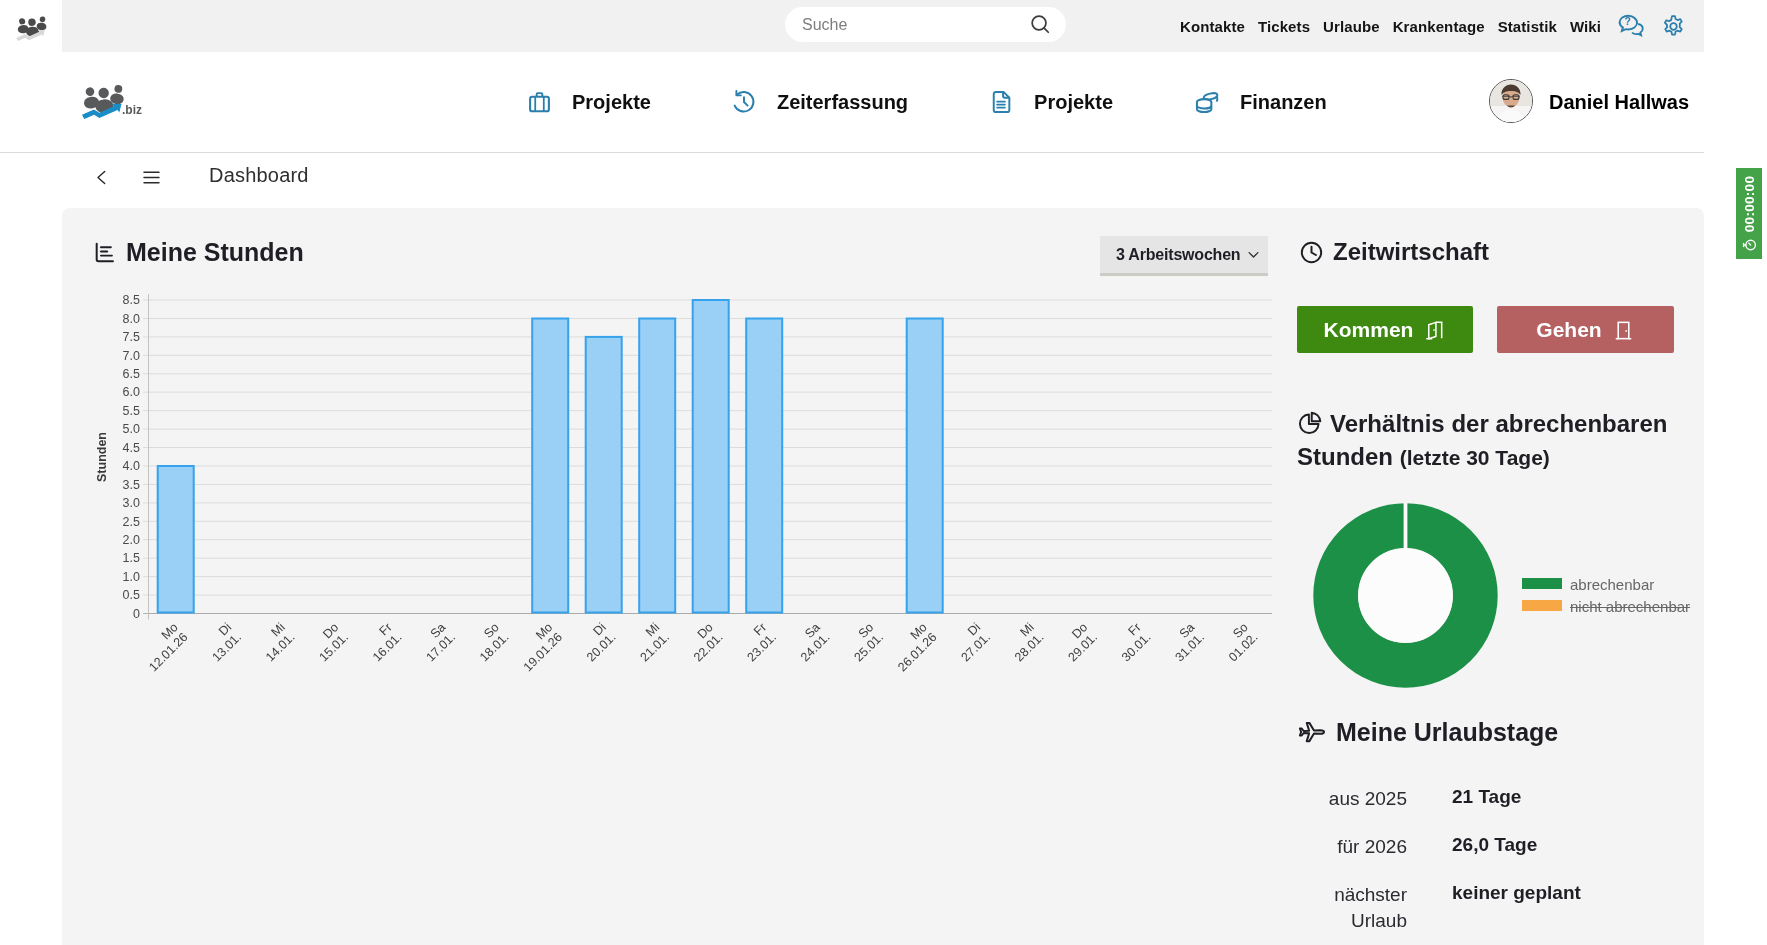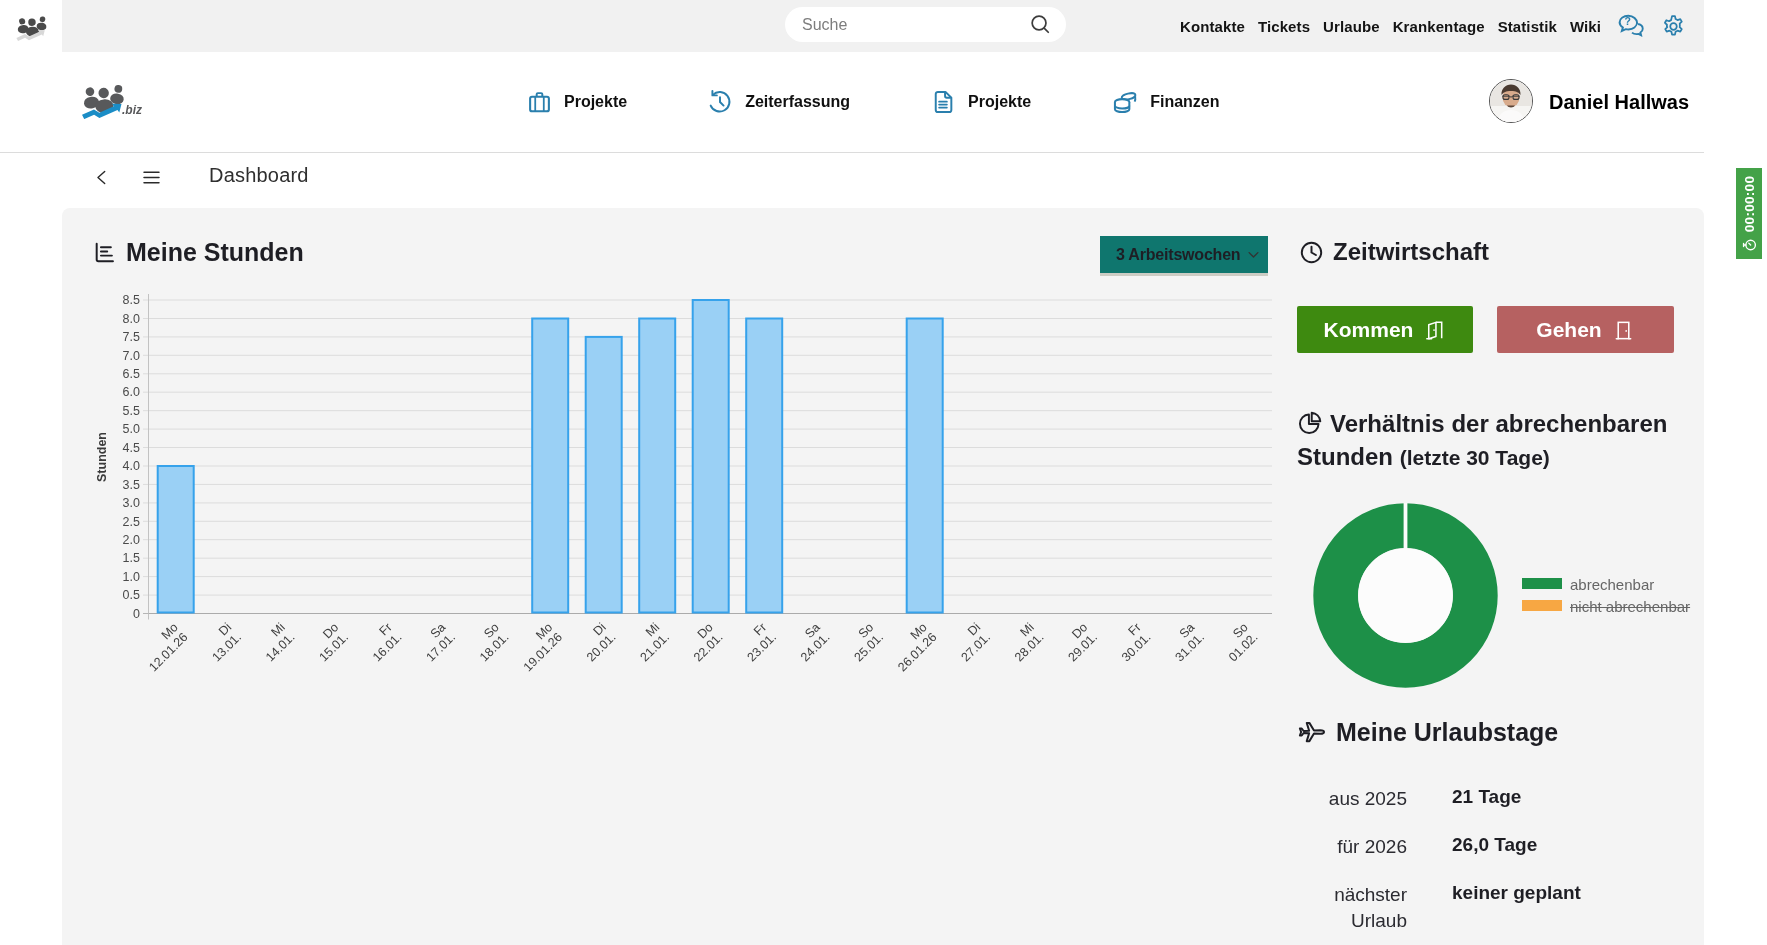--- a/index.html
+++ b/index.html
@@ -8,27 +8,27 @@
 .topbar{left:62px;top:0;width:1642px;height:52px;background:#f1f1f1;}
 .search{left:785px;top:7px;width:281px;height:35px;background:#fff;border-radius:18px;display:flex;align-items:center;padding:0 14px 0 17px;}
 .search span{color:#7d7d7d;font-size:16px;flex:1;}
 .toplinks{right:80px;top:0;height:52px;display:flex;align-items:center;gap:13px;}
 .toplinks a{font-size:15px;font-weight:bold;color:#141414;text-decoration:none;letter-spacing:0.1px;}
 .logo{left:80px;top:83px;height:40px;display:flex;align-items:flex-end;}
 .logotxt{font-style:italic;font-weight:bold;font-size:28px;letter-spacing:-1px;line-height:36px;}
 .lblue{color:#1b8dc6;}
 .lgray{color:#58595b;}
 .mainnav{left:527px;top:52px;height:100px;display:flex;align-items:center;gap:80px;}
-.navitem{display:flex;align-items:center;gap:12px;font-size:16px;font-weight:bold;color:#101010;}
+.navitem{display:flex;align-items:center;gap:20px;font-size:20px;font-weight:bold;color:#101010;}
 .avatar{left:1489px;top:79px;width:44px;height:44px;border-radius:50%;overflow:hidden;border:1px solid #555;}
 .uname{left:1549px;top:52px;height:100px;display:flex;align-items:center;font-size:20px;font-weight:bold;color:#000000;}
 .crumb{left:0;top:152px;width:1704px;height:51px;background:#fff;border-top:1px solid #dcdcdc;}
 .content{left:62px;top:208px;width:1642px;height:737px;background:#f4f4f4;border-radius:8px 8px 0 0;}
 .sechead{font-weight:bold;color:#1e1e24;font-size:24px;display:flex;align-items:center;gap:9px;}
-.dd{left:1100px;top:236px;width:168px;height:40px;background:#0f766e;border-bottom:3px solid #ccccc4;display:flex;align-items:center;padding-left:16px;font-size:16px;color:#1e1e24;font-weight:bold;white-space:nowrap;letter-spacing:-0.2px;}
+.dd{left:1100px;top:236px;width:168px;height:40px;background:#e5e5e5;border-bottom:3px solid #ccccc4;display:flex;align-items:center;padding-left:16px;font-size:16px;color:#1e1e24;font-weight:bold;white-space:nowrap;letter-spacing:-0.2px;}
 .btn{height:47px;border-radius:2px;display:flex;align-items:center;justify-content:center;gap:10px;color:#fff;font-size:21px;font-weight:bold;margin-top:12px;}
 .rowlbl{width:110px;text-align:right;font-size:19px;color:#2b2b31;line-height:26px;}
 .rowval{font-size:19px;font-weight:bold;color:#1e1e24;}
 .greentab{left:1736px;top:168px;width:26px;height:91px;background:#44a248;}
 .gt-inner{position:absolute;left:13px;top:45.5px;width:91px;height:26px;transform:translate(-45.5px,-13px) rotate(-90deg);transform-origin:45.5px 13px;display:flex;align-items:center;justify-content:center;gap:5px;color:#fff;font-size:13.5px;font-weight:bold;letter-spacing:0.3px;}
 </style></head><body>
 <div class="page">
 <div class="abs topbar"></div>
 <div class="abs" style="left:15px;top:15px"><svg width="33" height="26" viewBox="0 0 46 36" fill="none">
 <g fill="#4a4a4a">
@@ -86,21 +86,21 @@
               <circle cx="37.2" cy="5.8" r="3.9"></circle>
               <rect x="30.4" y="10.6" width="13.6" height="10.5" rx="6.3"></rect>
             </g>
 <g transform="rotate(-3 24 20)">
               <circle cx="24.2" cy="10" r="5.2"></circle>
               <rect x="15.1" y="16.4" width="18.2" height="13.4" rx="8.6"></rect>
             </g>
 </g>
 <path d="M2 31.8l12-5.3 5.3 3.3 14.5-6.5-1.7-2.6 9.4.3-2.2 8.6-1.8-2.7-18.1 8.1-5.3-3.3-9.9 4.4z" fill="#1b8dc6"></path>
 </svg></span>
-<span style="font-style:italic;font-weight:bold;font-size:12px;color:#58595b;margin:0 0 6px -4px">.biz</span>
+<span style="font-weight:bold;font-size:12px;color:#58595b;margin:0 0 6px -4px">.biz</span>
     </div>
 <div class="abs mainnav">
 <div class="navitem">
         <svg width="25" height="25" viewBox="0 0 24 24" fill="none" style="">
           <rect x="3" y="6.4" width="18" height="14" rx="1.8" stroke="#2a7fad" stroke-width="2"></rect>
           <path d="M7.9 6.6v13.6M16.1 6.6v13.6" stroke="#2a7fad" stroke-width="1.7"></path>
           <path d="M9.3 6V4.1c0-.6.5-1.1 1.1-1.1h3.2c.6 0 1.1.5 1.1 1.1V6" stroke="#2a7fad" stroke-width="1.9"></path>
         </svg>
         <span>Projekte</span>
       </div>

